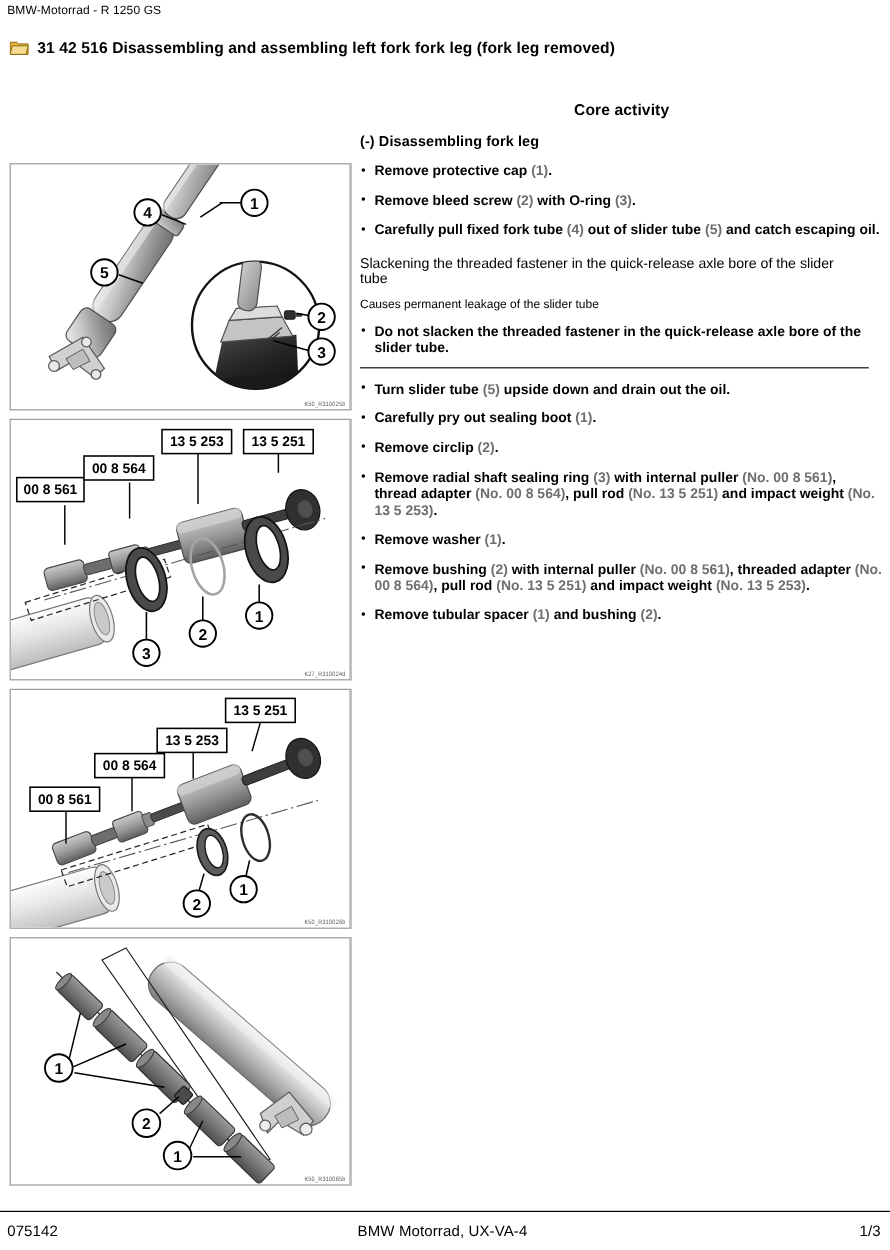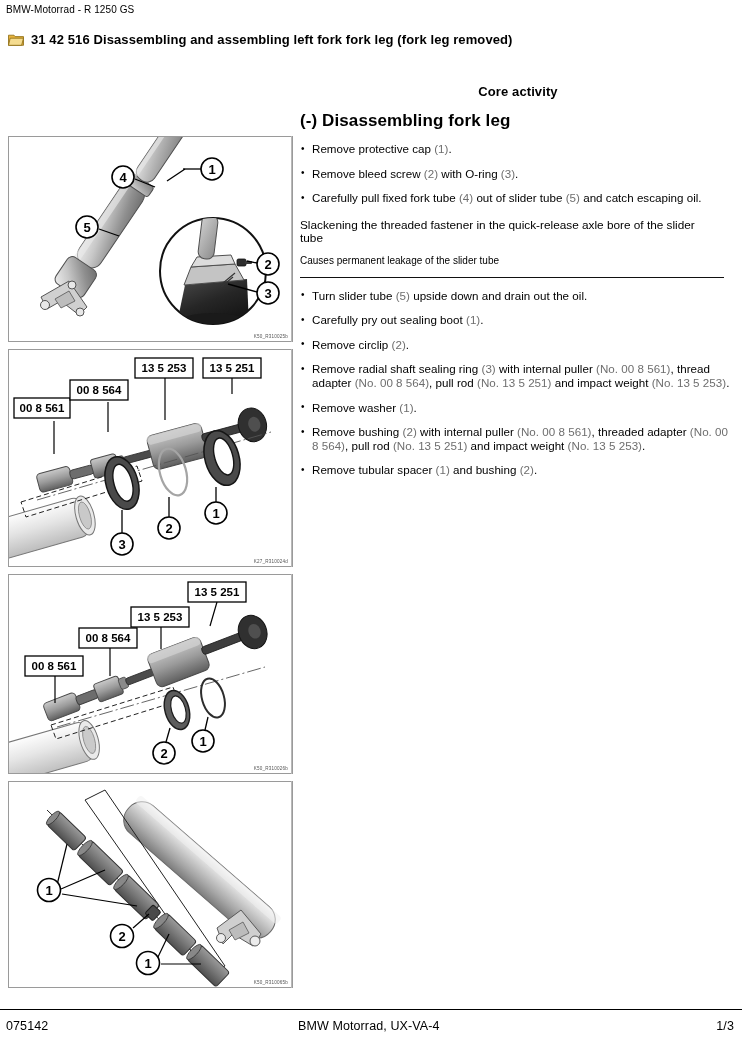--- a/index.html
+++ b/index.html
@@ -91,30 +91,31 @@
   }
 
   .core-activity {
     font-size: 13px;
     font-weight: bold;
     margin: 0 0 0 0;
     letter-spacing: 0.1px;
     text-align: center;
   }
   .sub-activity {
-    font-size: 17px;
+    font-size: 12px;
     font-weight: bold;
     margin-top: 12px;
     letter-spacing: 0.1px;
   }
 
   ul.steps {
     list-style: none;
     margin: 0;
     padding: 0;
+    font-weight: bold;
   }
   ul.steps li {
     position: relative;
     padding-left: 12px;
     font-size: 11.6px;
     line-height: 13.6px;
     margin-top: 11px;
     letter-spacing: 0.02px;
   }
   ul.steps li::before {
@@ -599,20 +600,23 @@
 
   <ul class="steps">
     <li><span>Remove protective cap <span class="ref" style="color:#6e6e6e">(1)</span>.</span></li>
     <li><span>Remove bleed screw <span class="ref" style="color:#6e6e6e">(2)</span> with O-ring <span class="ref" style="color:#6e6e6e">(3)</span>.</span></li>
     <li><span>Carefully pull fixed fork tube <span class="ref" style="color:#6e6e6e">(4)</span> out of slider tube <span class="ref" style="color:#6e6e6e">(5)</span> and catch escaping oil.</span></li>
   </ul>
 
   <div class="attention-block">
     <div class="attention-title">Slackening the threaded fastener in the quick-release axle bore of the slider tube</div>
     <div class="attention-cause">Causes permanent leakage of the slider tube</div>
+    <ul class="steps attention-steps">
+      <li><span>Do not slacken the threaded fastener in the quick-release axle bore of the slider tube.</span></li>
+    </ul>
     <hr class="attention-divider">
   </div>
 
   <ul class="steps block-gap-1">
     <li><span>Turn slider tube <span class="ref" style="color:#6e6e6e">(5)</span> upside down and drain out the oil.</span></li>
     <li><span>Carefully pry out sealing boot <span class="ref" style="color:#6e6e6e">(1)</span>.</span></li>
     <li><span>Remove circlip <span class="ref" style="color:#6e6e6e">(2)</span>.</span></li>
     <li style="max-width:418px;"><span>Remove radial shaft sealing ring <span class="ref" style="color:#6e6e6e">(3)</span> with internal puller <span class="ref" style="color:#6e6e6e">(No. 00 8 561)</span>, thread adapter <span class="ref" style="color:#6e6e6e">(No. 00 8 564)</span>, pull rod <span class="ref" style="color:#6e6e6e">(No. 13 5 251)</span> and impact weight <span class="ref" style="color:#6e6e6e">(No. 13 5 253)</span>.</span></li>
   </ul>
 

